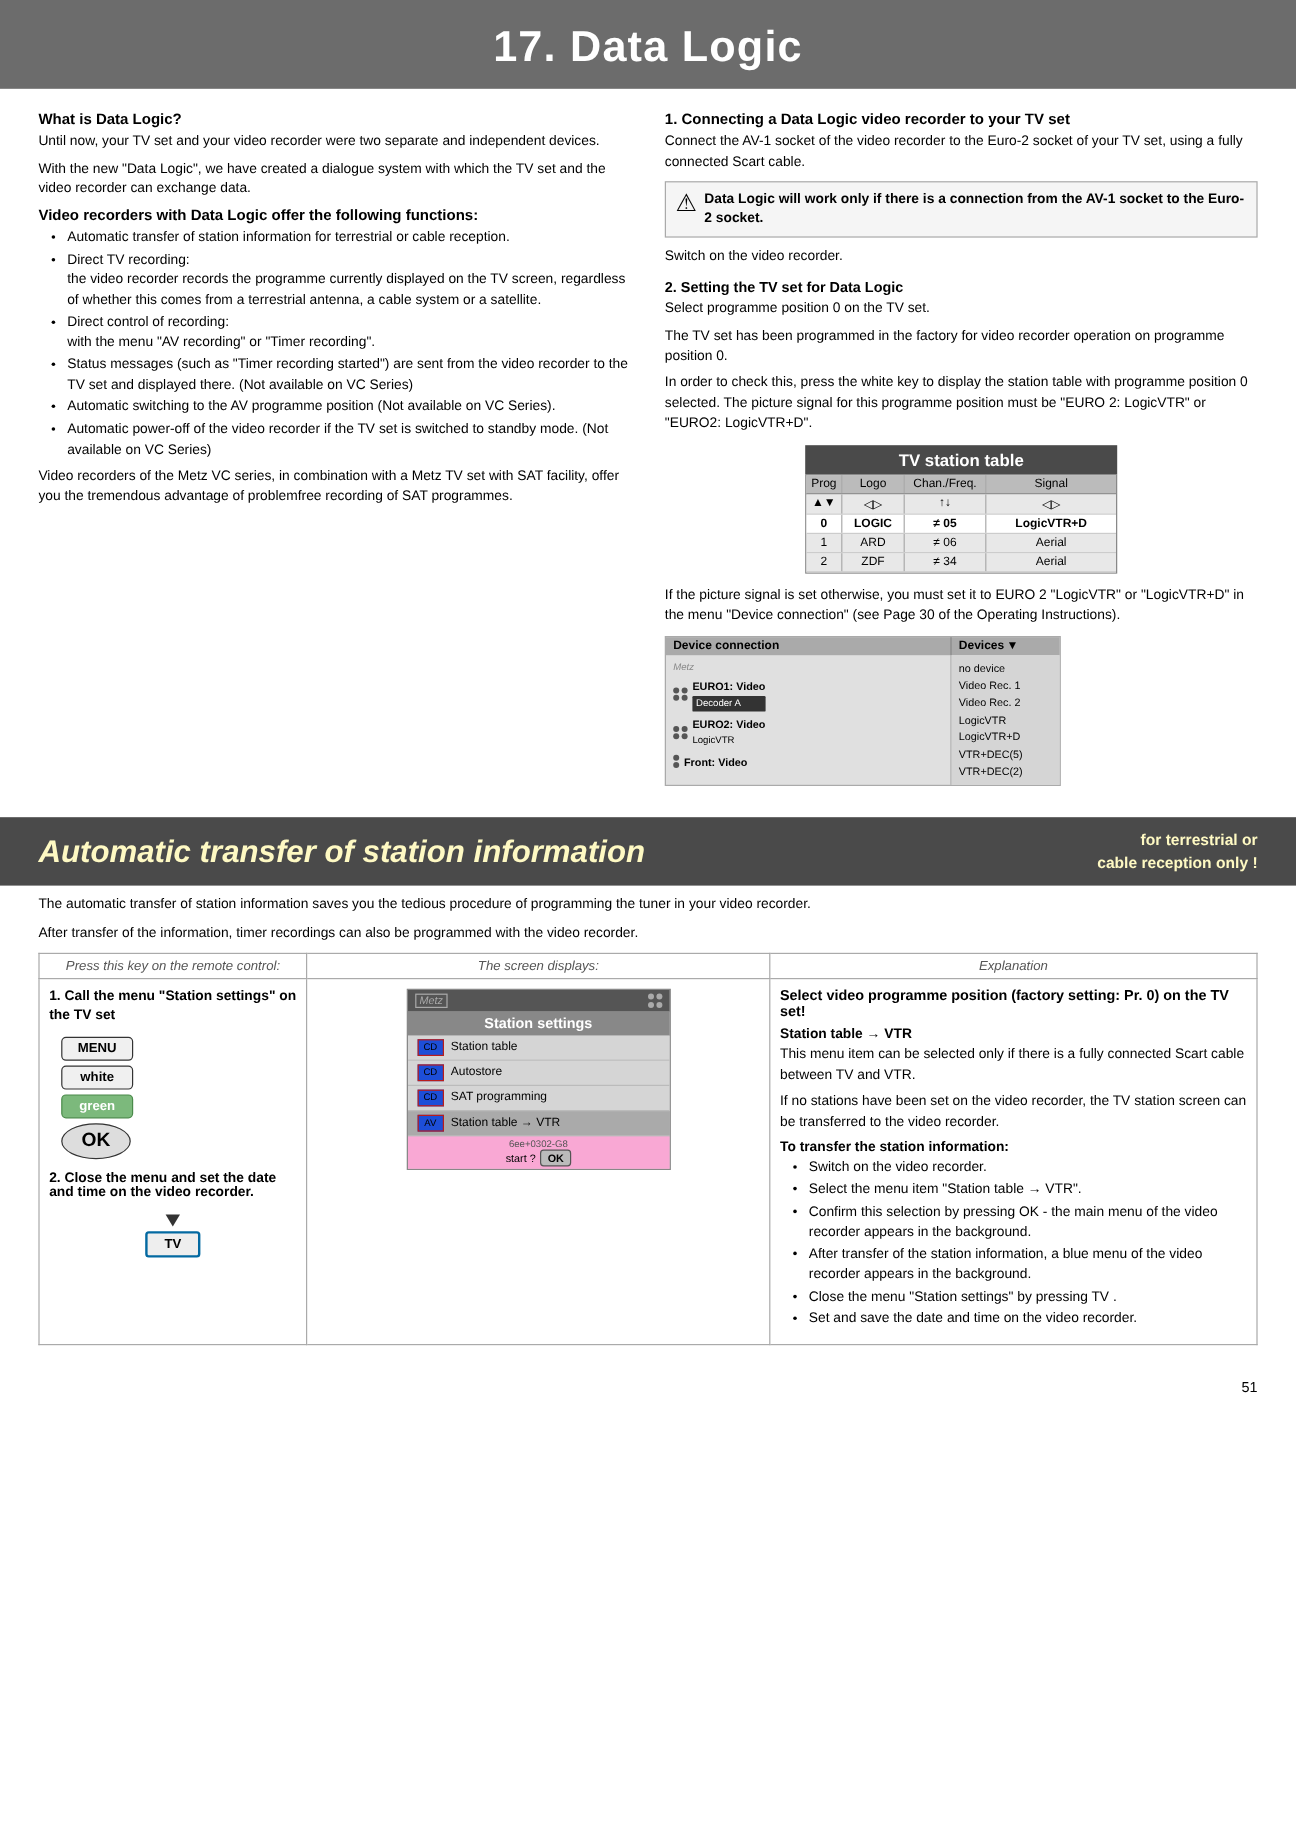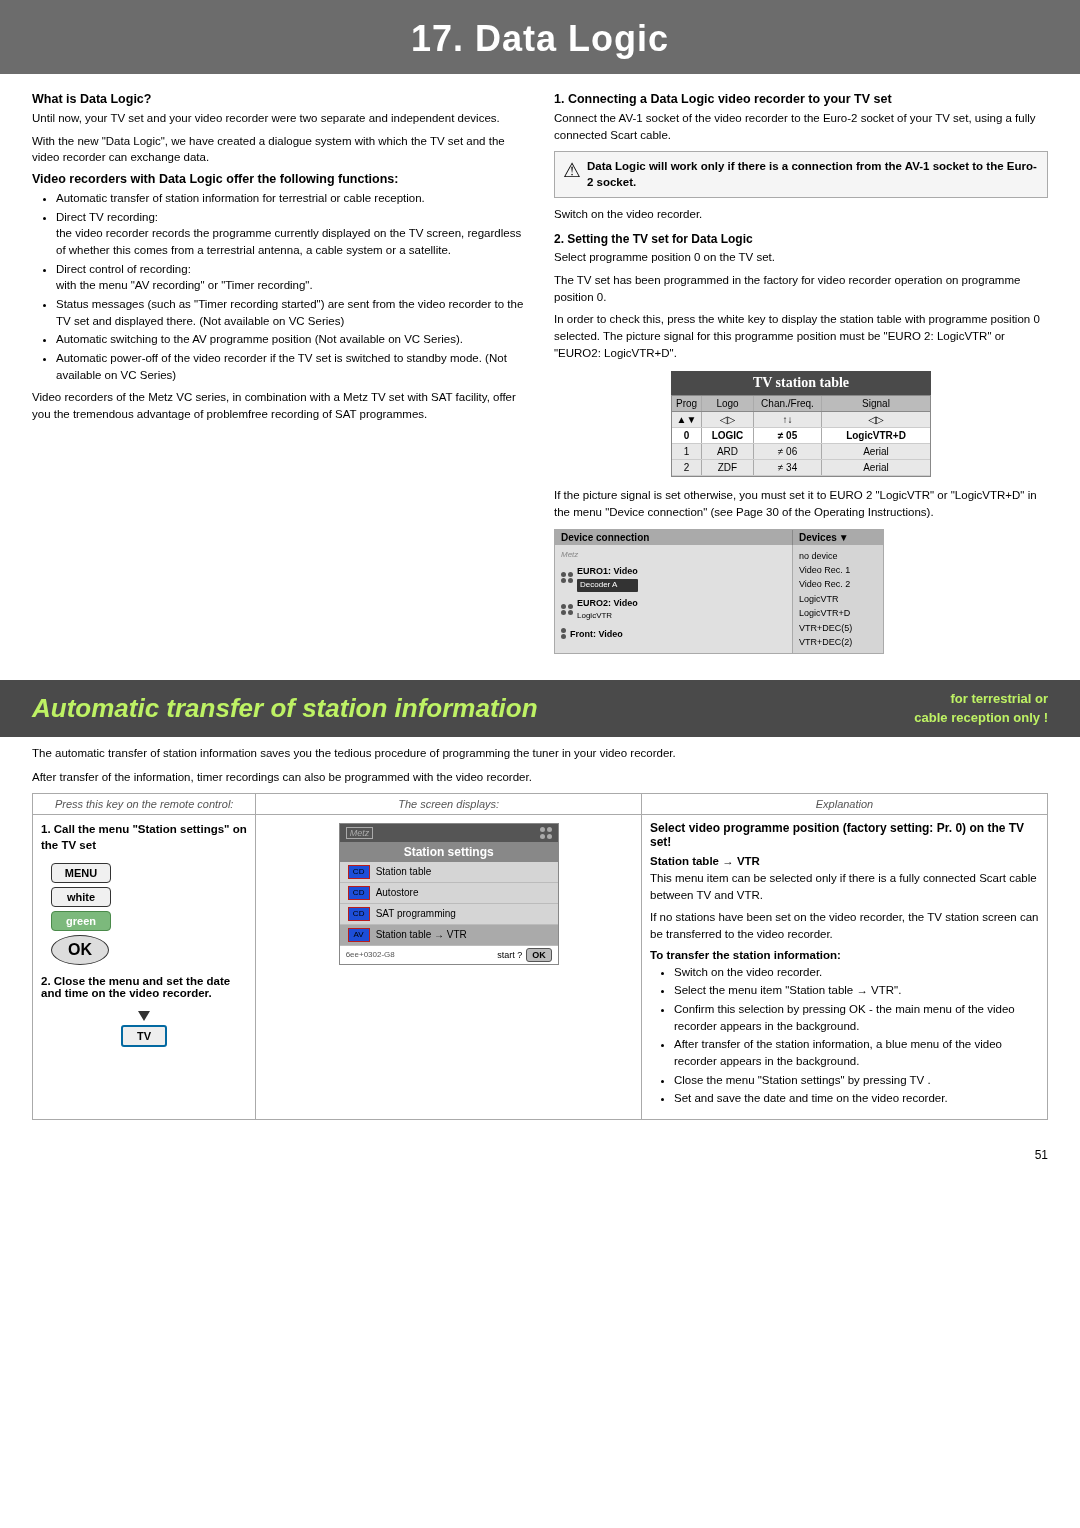--- a/index.html
+++ b/index.html
@@ -71,21 +71,20 @@
       margin: 10px auto;
       width: 260px;
     }
     .tv-station-table-title {
       background: #4a4a4a;
       color: #fff;
       font-weight: bold;
       font-size: 14px;
       text-align: center;
       padding: 4px 0;
-      font-family: Liberation Serif, serif;
     }
     .tv-station-table-inner {
       border: 1px solid #888;
       background: #ddd;
     }
     .tv-st-header {
       display: flex;
       background: #bbb;
       border-bottom: 1px solid #888;
     }
@@ -169,21 +168,21 @@
     .device-dots { display: flex; flex-direction: column; gap: 1px; }
     .dot-row { display: flex; gap: 2px; }
     .dot { width: 5px; height: 5px; border-radius: 50%; background: #555; display: inline-block; }
     .device-label { font-size: 9px; font-weight: bold; }
     .device-sublabel { font-size: 8px; }
     .selected-device { background: #333; color: #fff; padding: 0 3px; border-radius: 1px; }
 
     
     .auto-transfer-banner {
       background: #4a4a4a;
-      color: #bef264;
+      color: #fef9c3;
       padding: 10px 32px;
       display: flex;
       align-items: center;
       gap: 0;
       margin-top: 8px;
     }
     .auto-transfer-title {
       font-size: 26px;
       font-weight: bold;
       font-style: italic;
@@ -297,25 +296,26 @@
       width: 22px; height: 14px;
       border: 1px solid #b91c1c;
       background: #1d4ed8;
       display: flex;
       align-items: center;
       justify-content: center;
       font-size: 8px;
     }
     .ss-row-label { flex: 1; font-size: 10px; }
     .ss-footer {
-      background: #ffffff;
+      background: #f9a8d4;
       display: flex;
       align-items: center;
-      justify-content: space-between;
+      justify-content: flex-start;
       padding: 2px 6px;
+      flex-direction: column;
     }
     .ss-footer-dots { font-size: 8px; color: #555; }
     .ss-footer-btn {
       border: 1px solid #555;
       background: #bbb;
       border-radius: 3px;
       padding: 1px 5px;
       font-size: 9px;
       font-weight: bold;
     }

